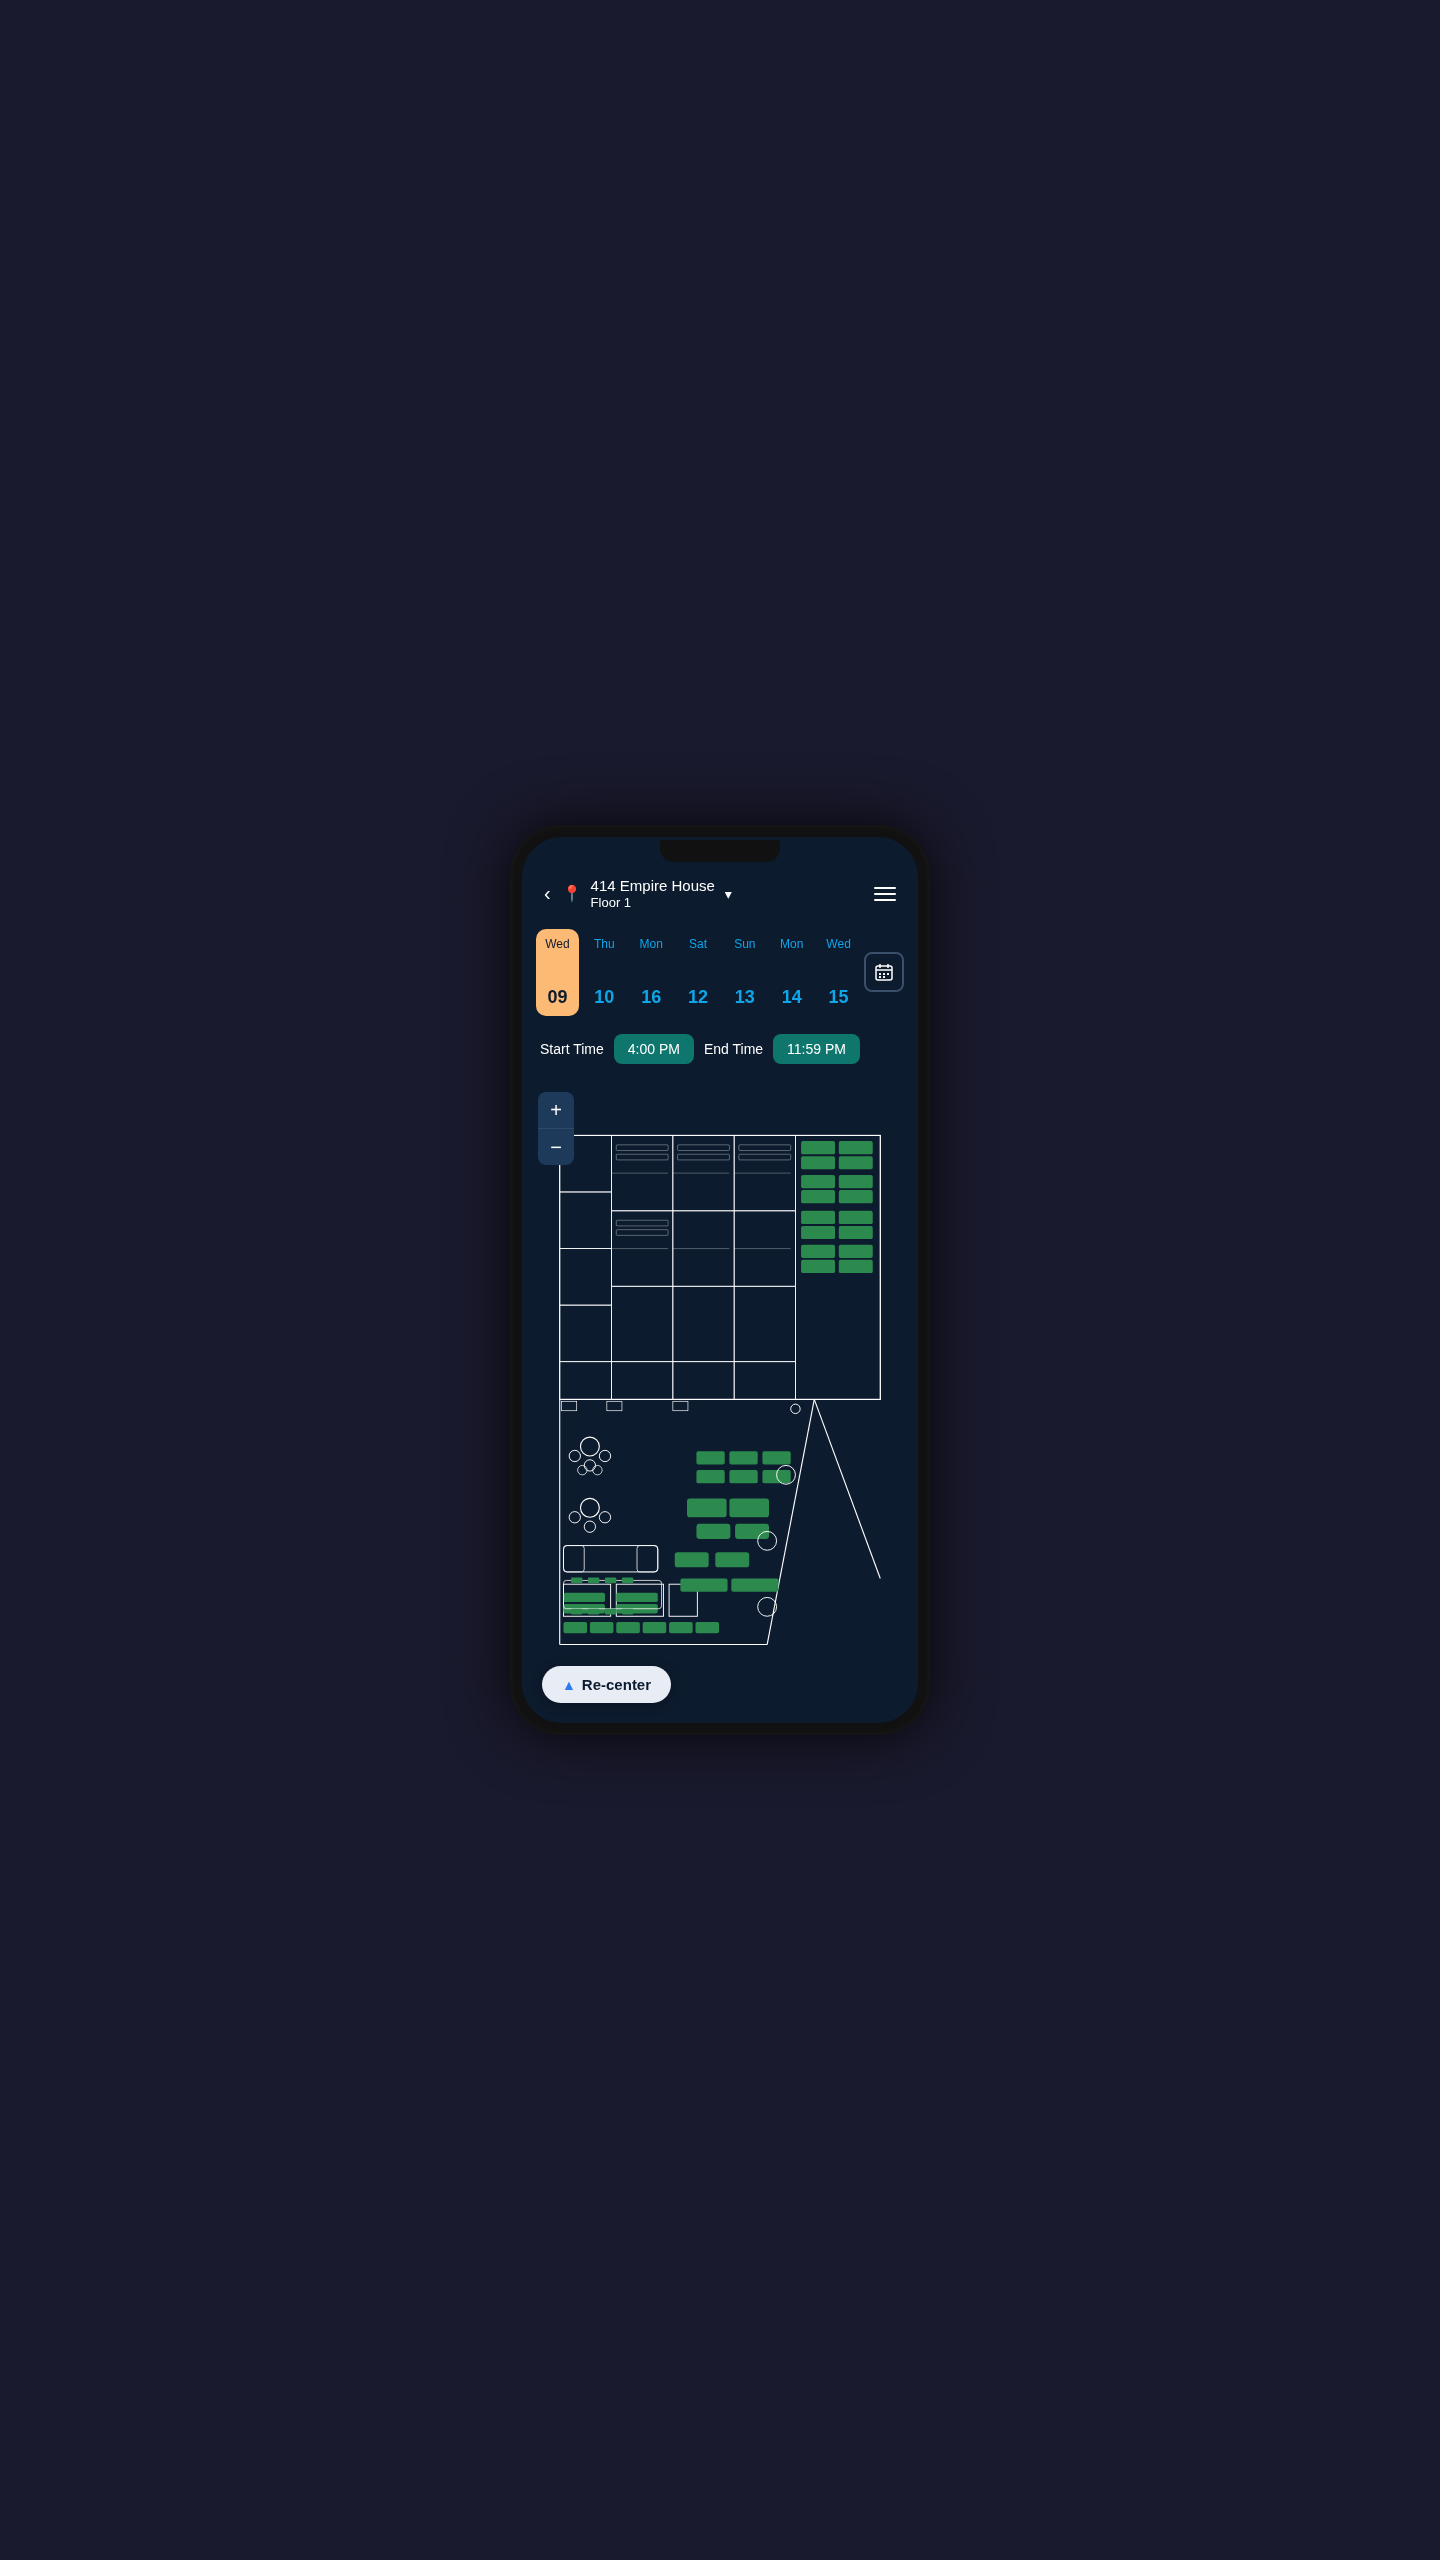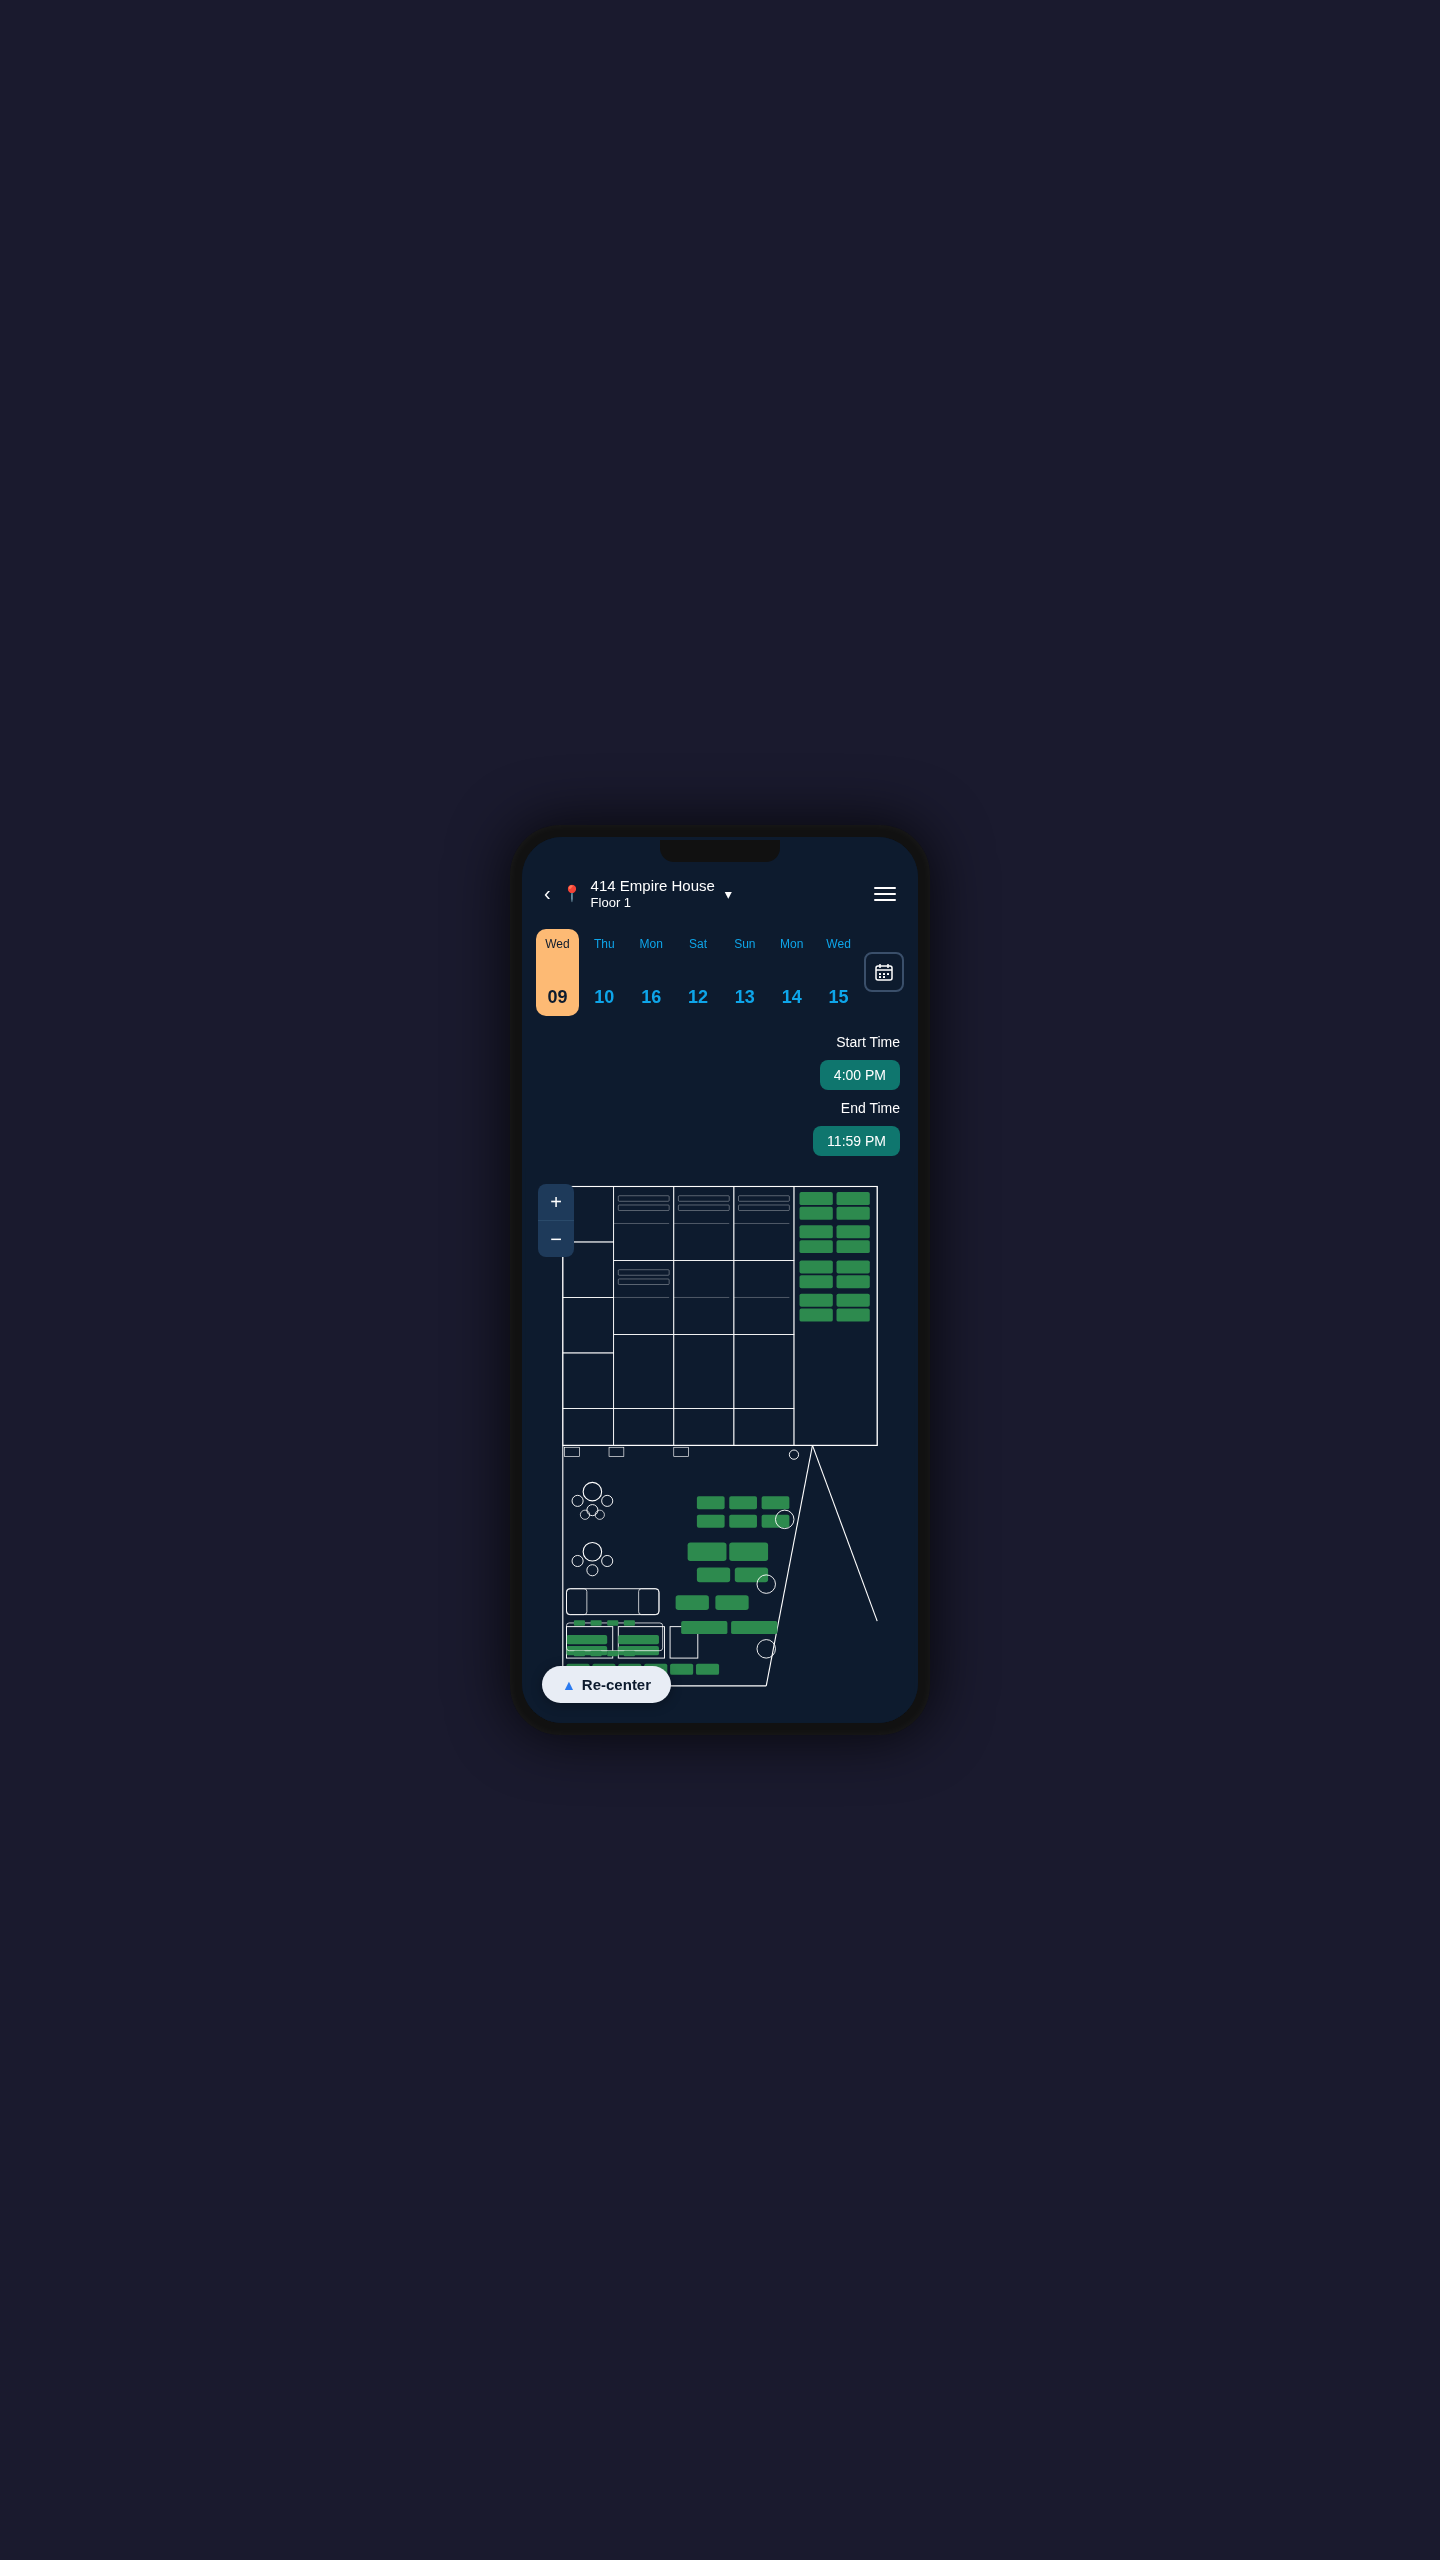--- a/index.html
+++ b/index.html
@@ -175,25 +175,24 @@
       justify-content: center;
       cursor: pointer;
       color: #fff;
       font-size: 16px;
       flex-shrink: 0;
     }
 
     
     .time-row {
       display: flex;
-      align-items: flex-end;
+      align-items: center;
       padding: 6px 18px 12px;
       background: #0d1b2e;
       gap: 10px;
-      flex-direction: column;
     }
 
     .time-label {
       color: #fff;
       font-size: 14px;
       font-weight: 400;
     }
 
     .time-badge {
       background: #0f766e;

